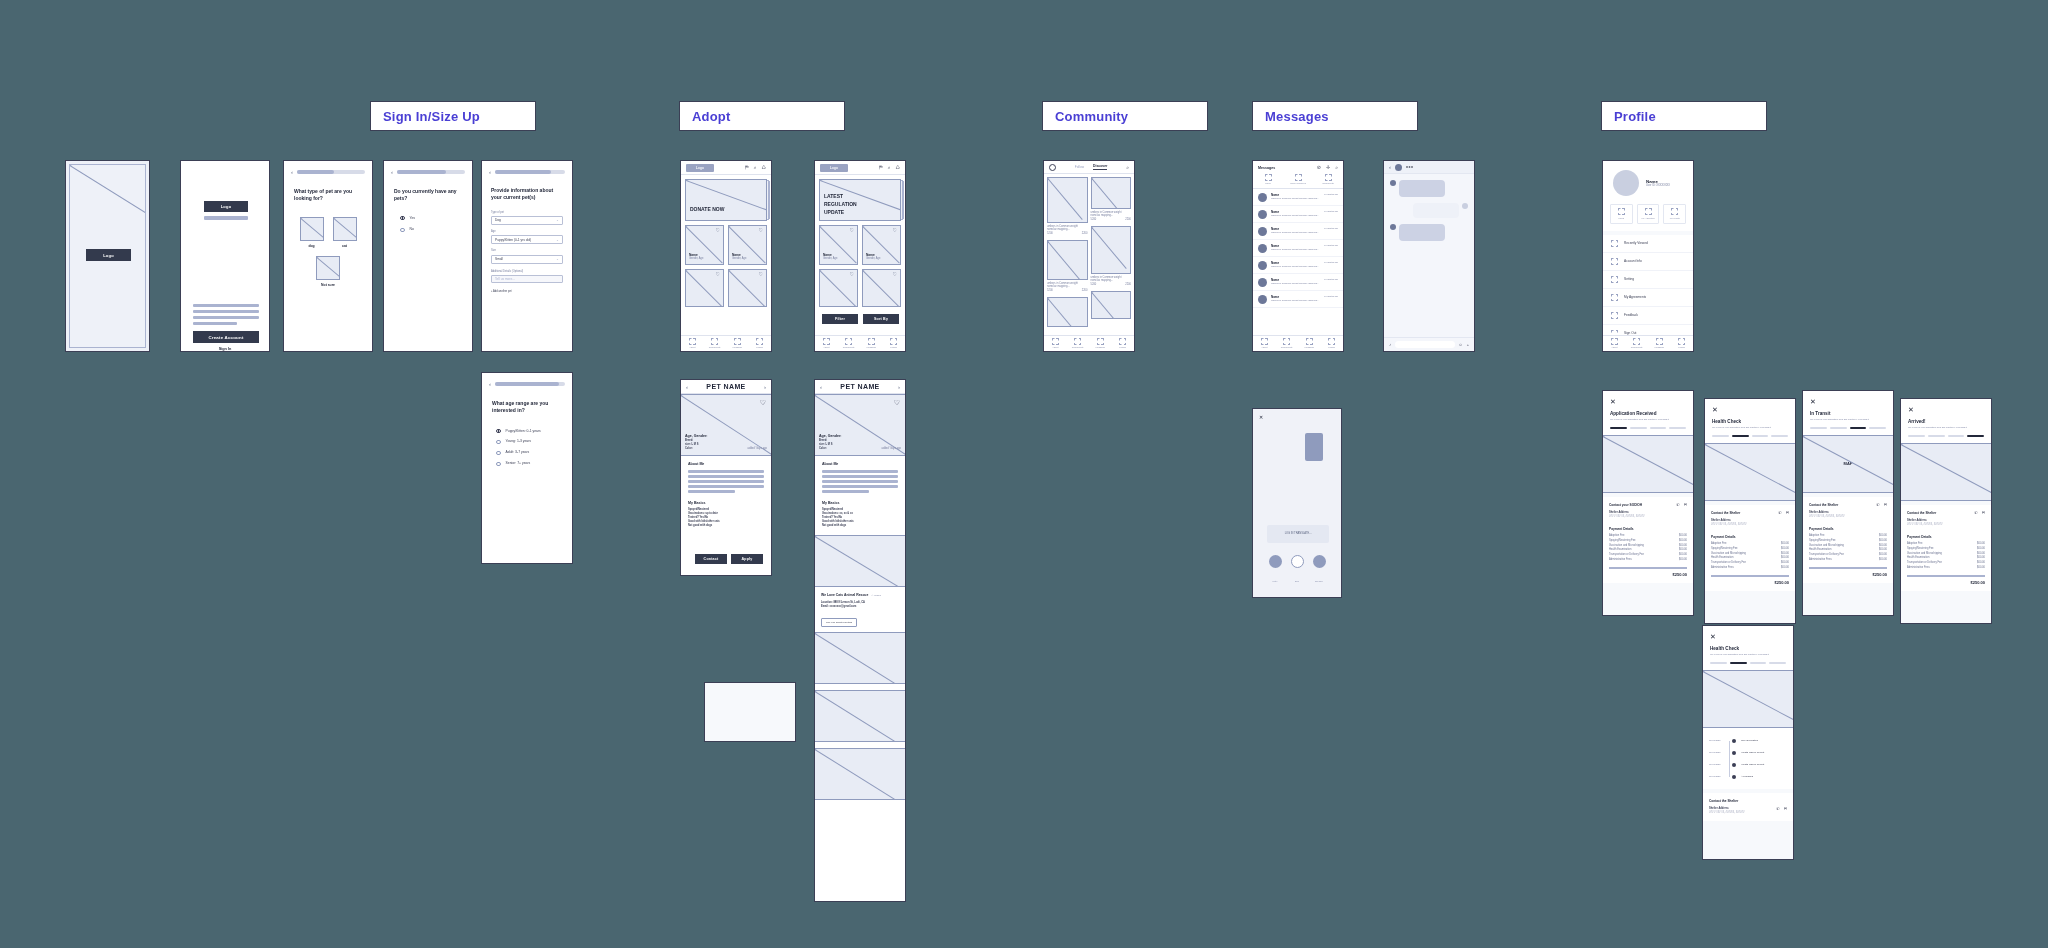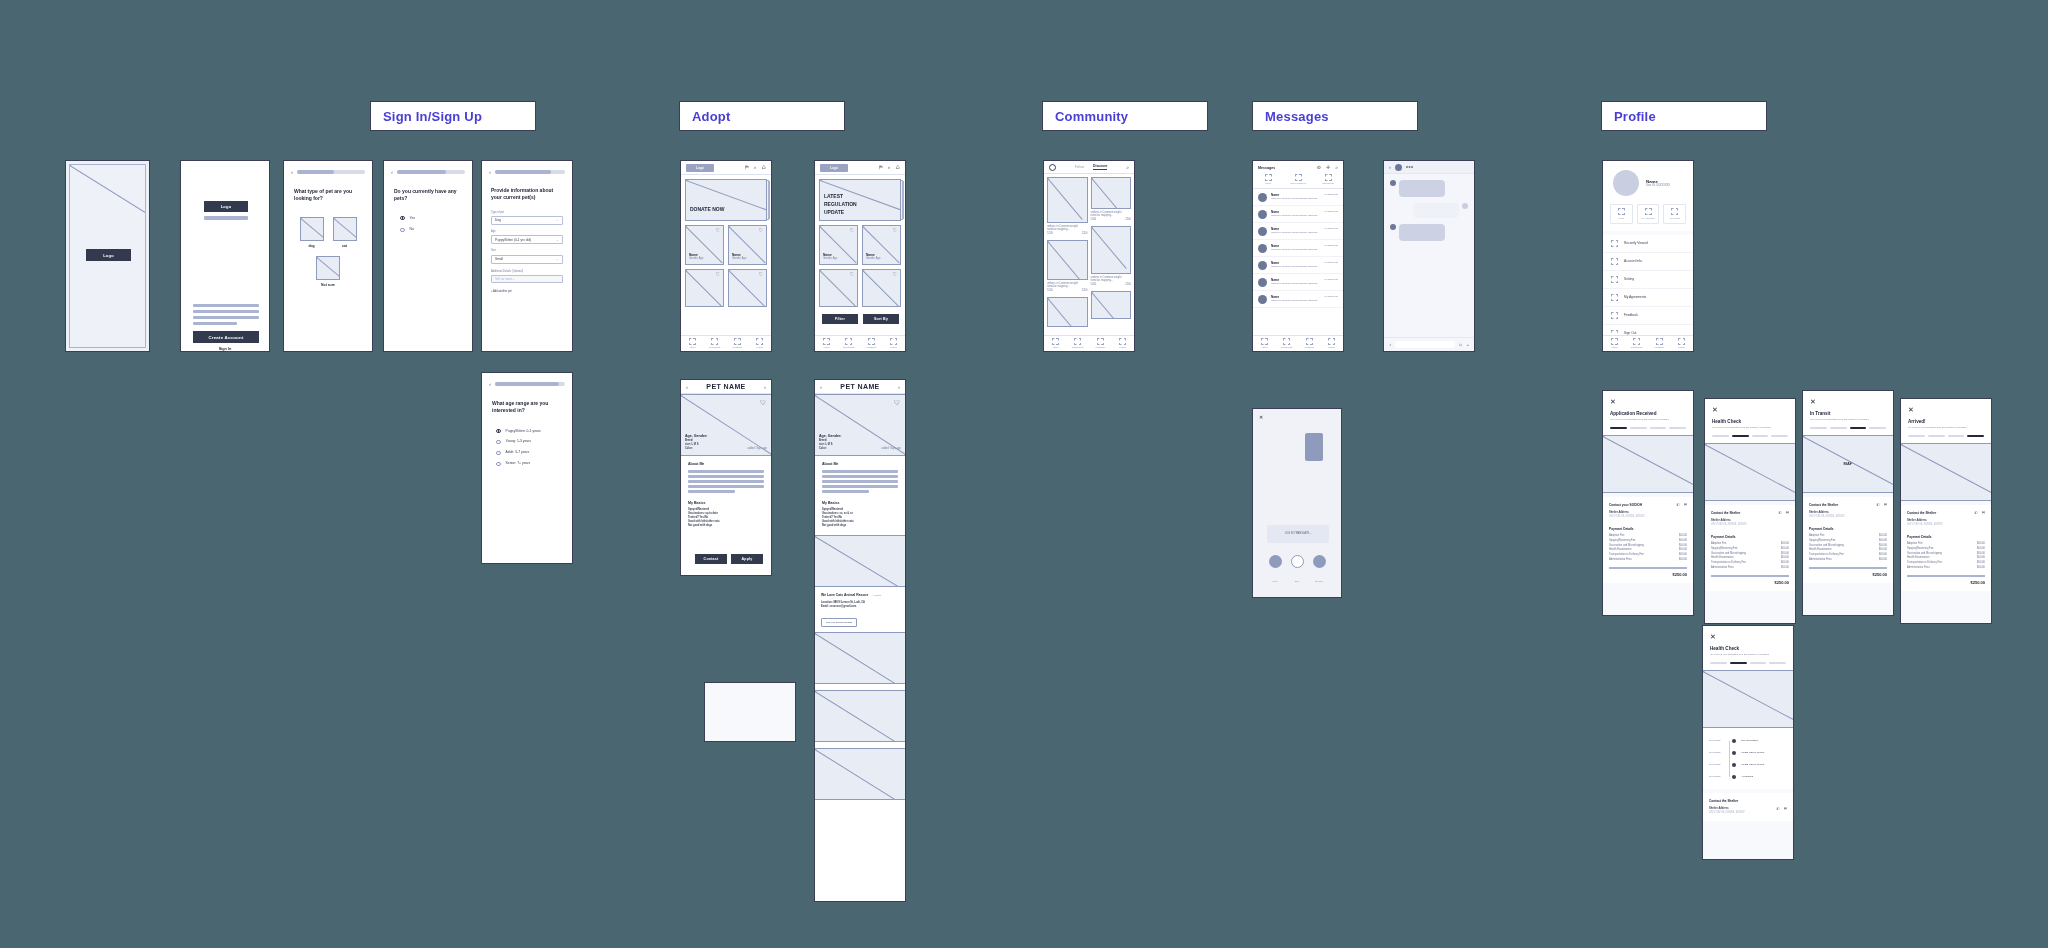--- a/index.html
+++ b/index.html
@@ -124,21 +124,21 @@
   .paytot { font-size: 4px; font-weight: bold; color: #23283a; text-align: right; }
 
   .icn { color: #3b3f55; font-size: 5px; line-height: 1; }
 </style>
 </head>
 <body>
 
 <div class="board">
 
   <div class="sec-label" style="left:370px;top:101px;width:166px;height:30px;">
-    <span>Sign In/Sign Up</span>
+    <span>Sign In/Size Up</span>
   </div>
   <div class="sec-label" style="left:679px;top:101px;width:166px;height:30px;">
     <span>Adopt</span>
   </div>
   <div class="sec-label" style="left:1042px;top:101px;width:166px;height:30px;">
     <span>Community</span>
   </div>
   <div class="sec-label" style="left:1252px;top:101px;width:166px;height:30px;">
     <span>Messages</span>
   </div>

